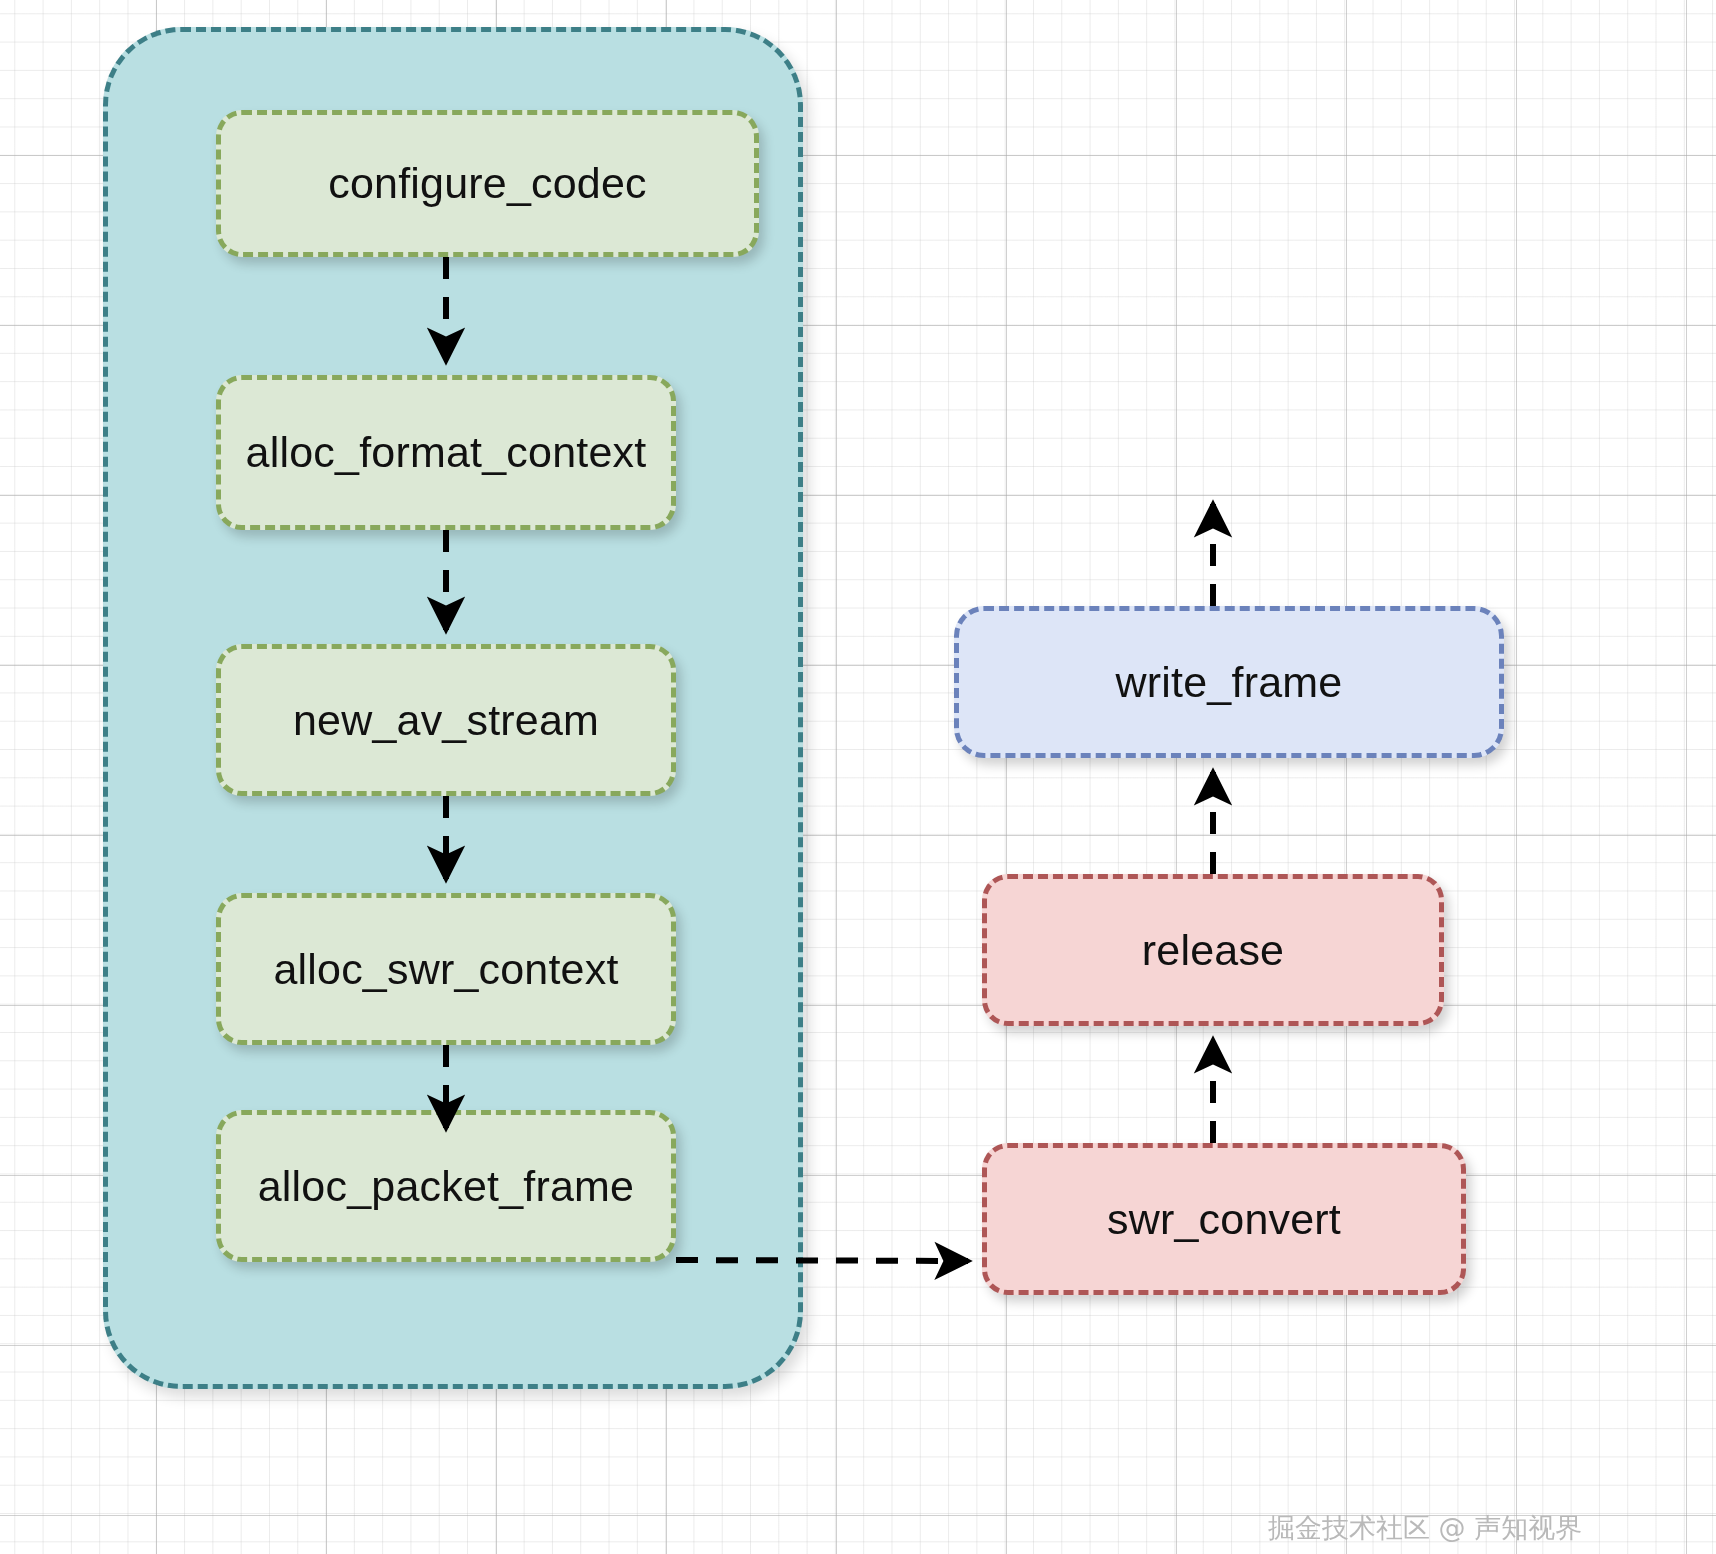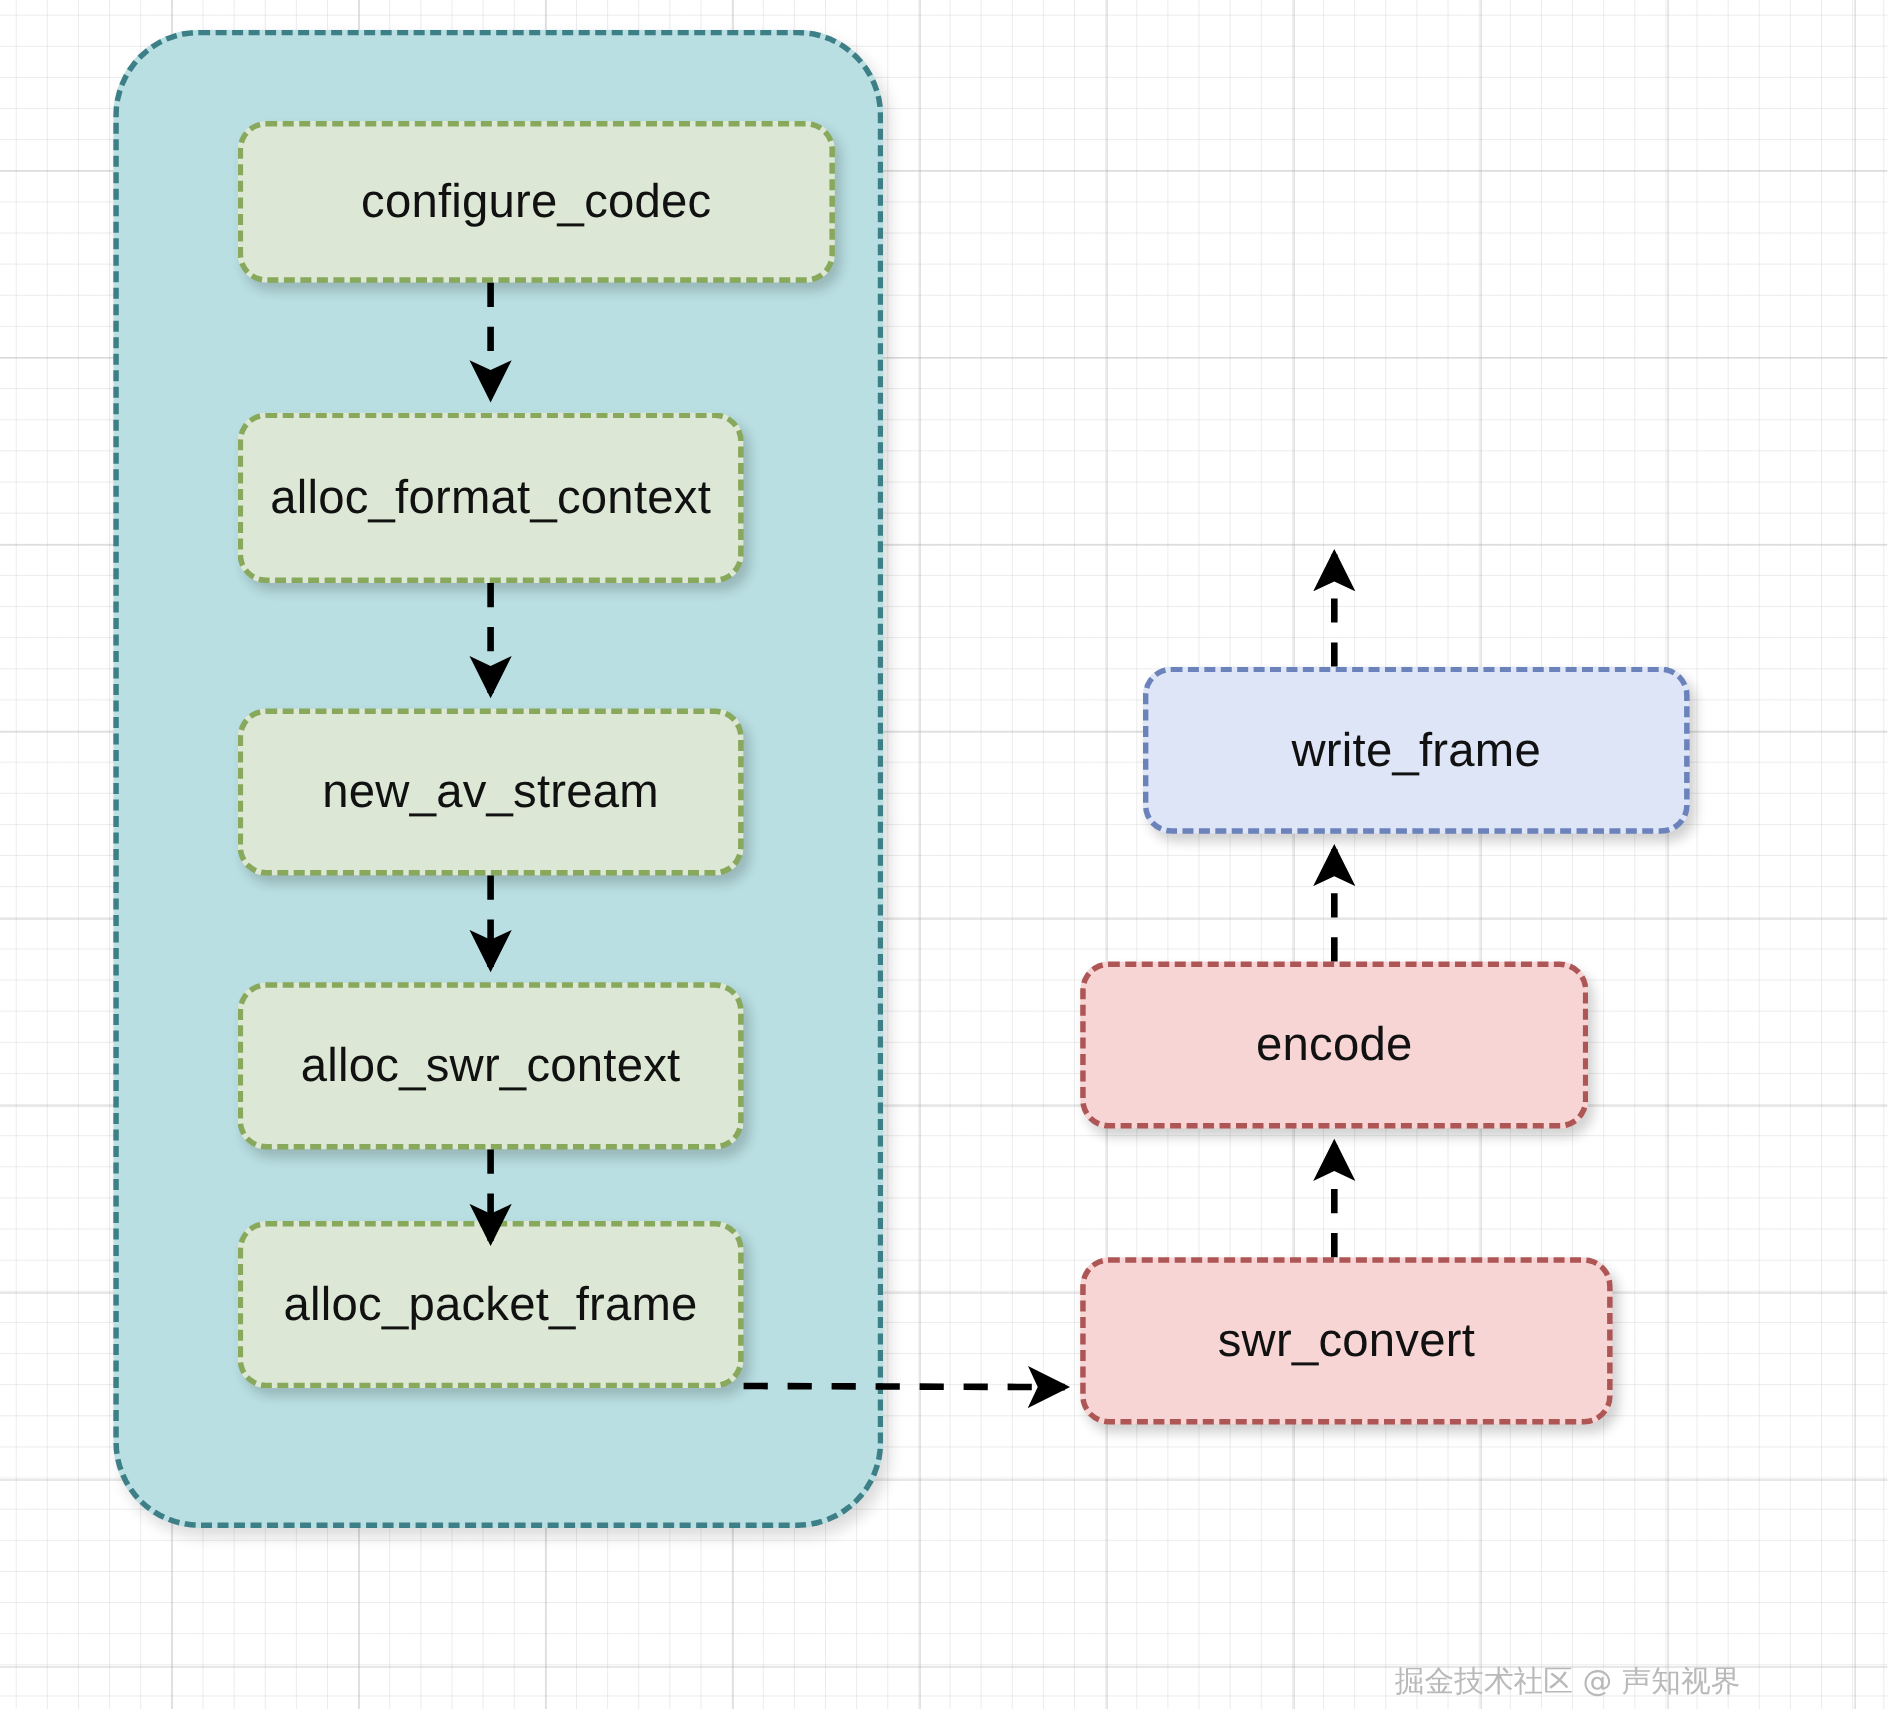--- a/index.html
+++ b/index.html
@@ -95,25 +95,25 @@
   </div>
   <div class="node node-green" id="n-new_av_stream" style="left: 216px; top: 644px; width: 460px; height: 152px;">
     <span>new_av_stream</span>
   </div>
   <div class="node node-green" id="n-alloc_swr_context" style="left: 216px; top: 893px; width: 460px; height: 152px;">
     <span>alloc_swr_context</span>
   </div>
   <div class="node node-green" id="n-alloc_packet_frame" style="left: 216px; top: 1110px; width: 460px; height: 152px;">
     <span>alloc_packet_frame</span>
   </div>
-  <div class="node node-blue" id="n-write_frame" style="left: 1039px; top: 606px; width: 497px; height: 152px;">
+  <div class="node node-blue" id="n-write_frame" style="left: 954px; top: 606px; width: 550px; height: 152px; border-radius: 30px;">
     <span>write_frame</span>
   </div>
   <div class="node node-pink" id="n-encode" style="left: 982px; top: 874px; width: 462px; height: 152px;">
-    <span>encode</span>
+    <span>release</span>
   </div>
   <div class="node node-pink" id="n-swr_convert" style="left: 982px; top: 1143px; width: 484px; height: 152px;">
     <span>swr_convert</span>
   </div>
 
   <svg id="arrows" viewBox="0 0 1716 1554">
     <defs>
       <marker id="arrowhead" markerWidth="7" markerHeight="7" refX="5.6" refY="3.5" orient="auto" markerUnits="strokeWidth">
         <path d="M0,0.3 L6.4,3.5 L0,6.7 L1.5,3.5 Z" fill="#000000"></path>
       </marker>

